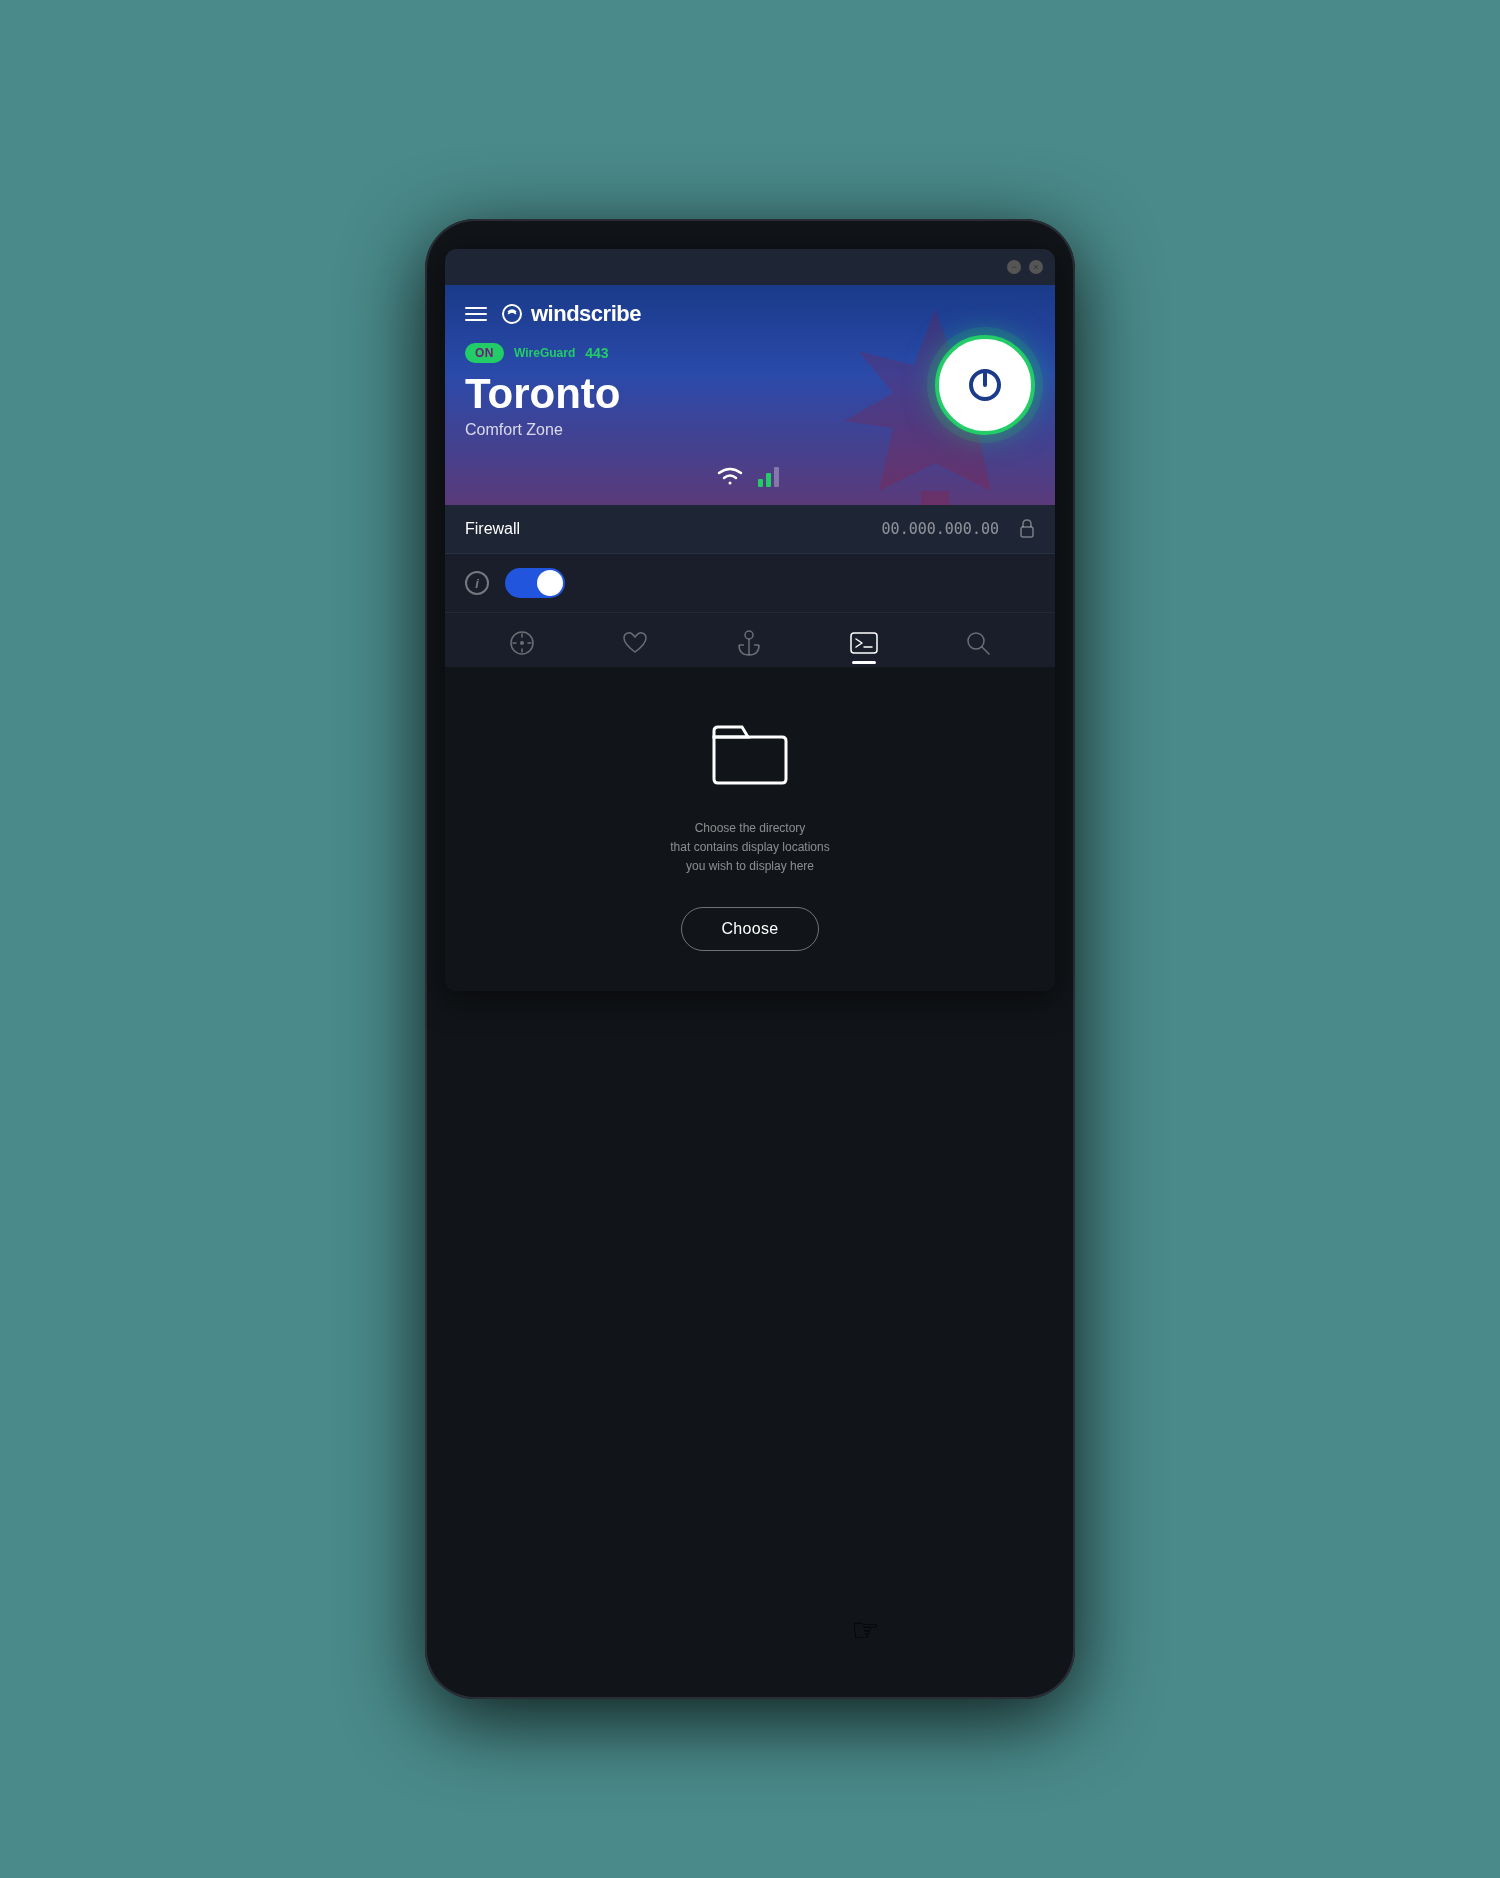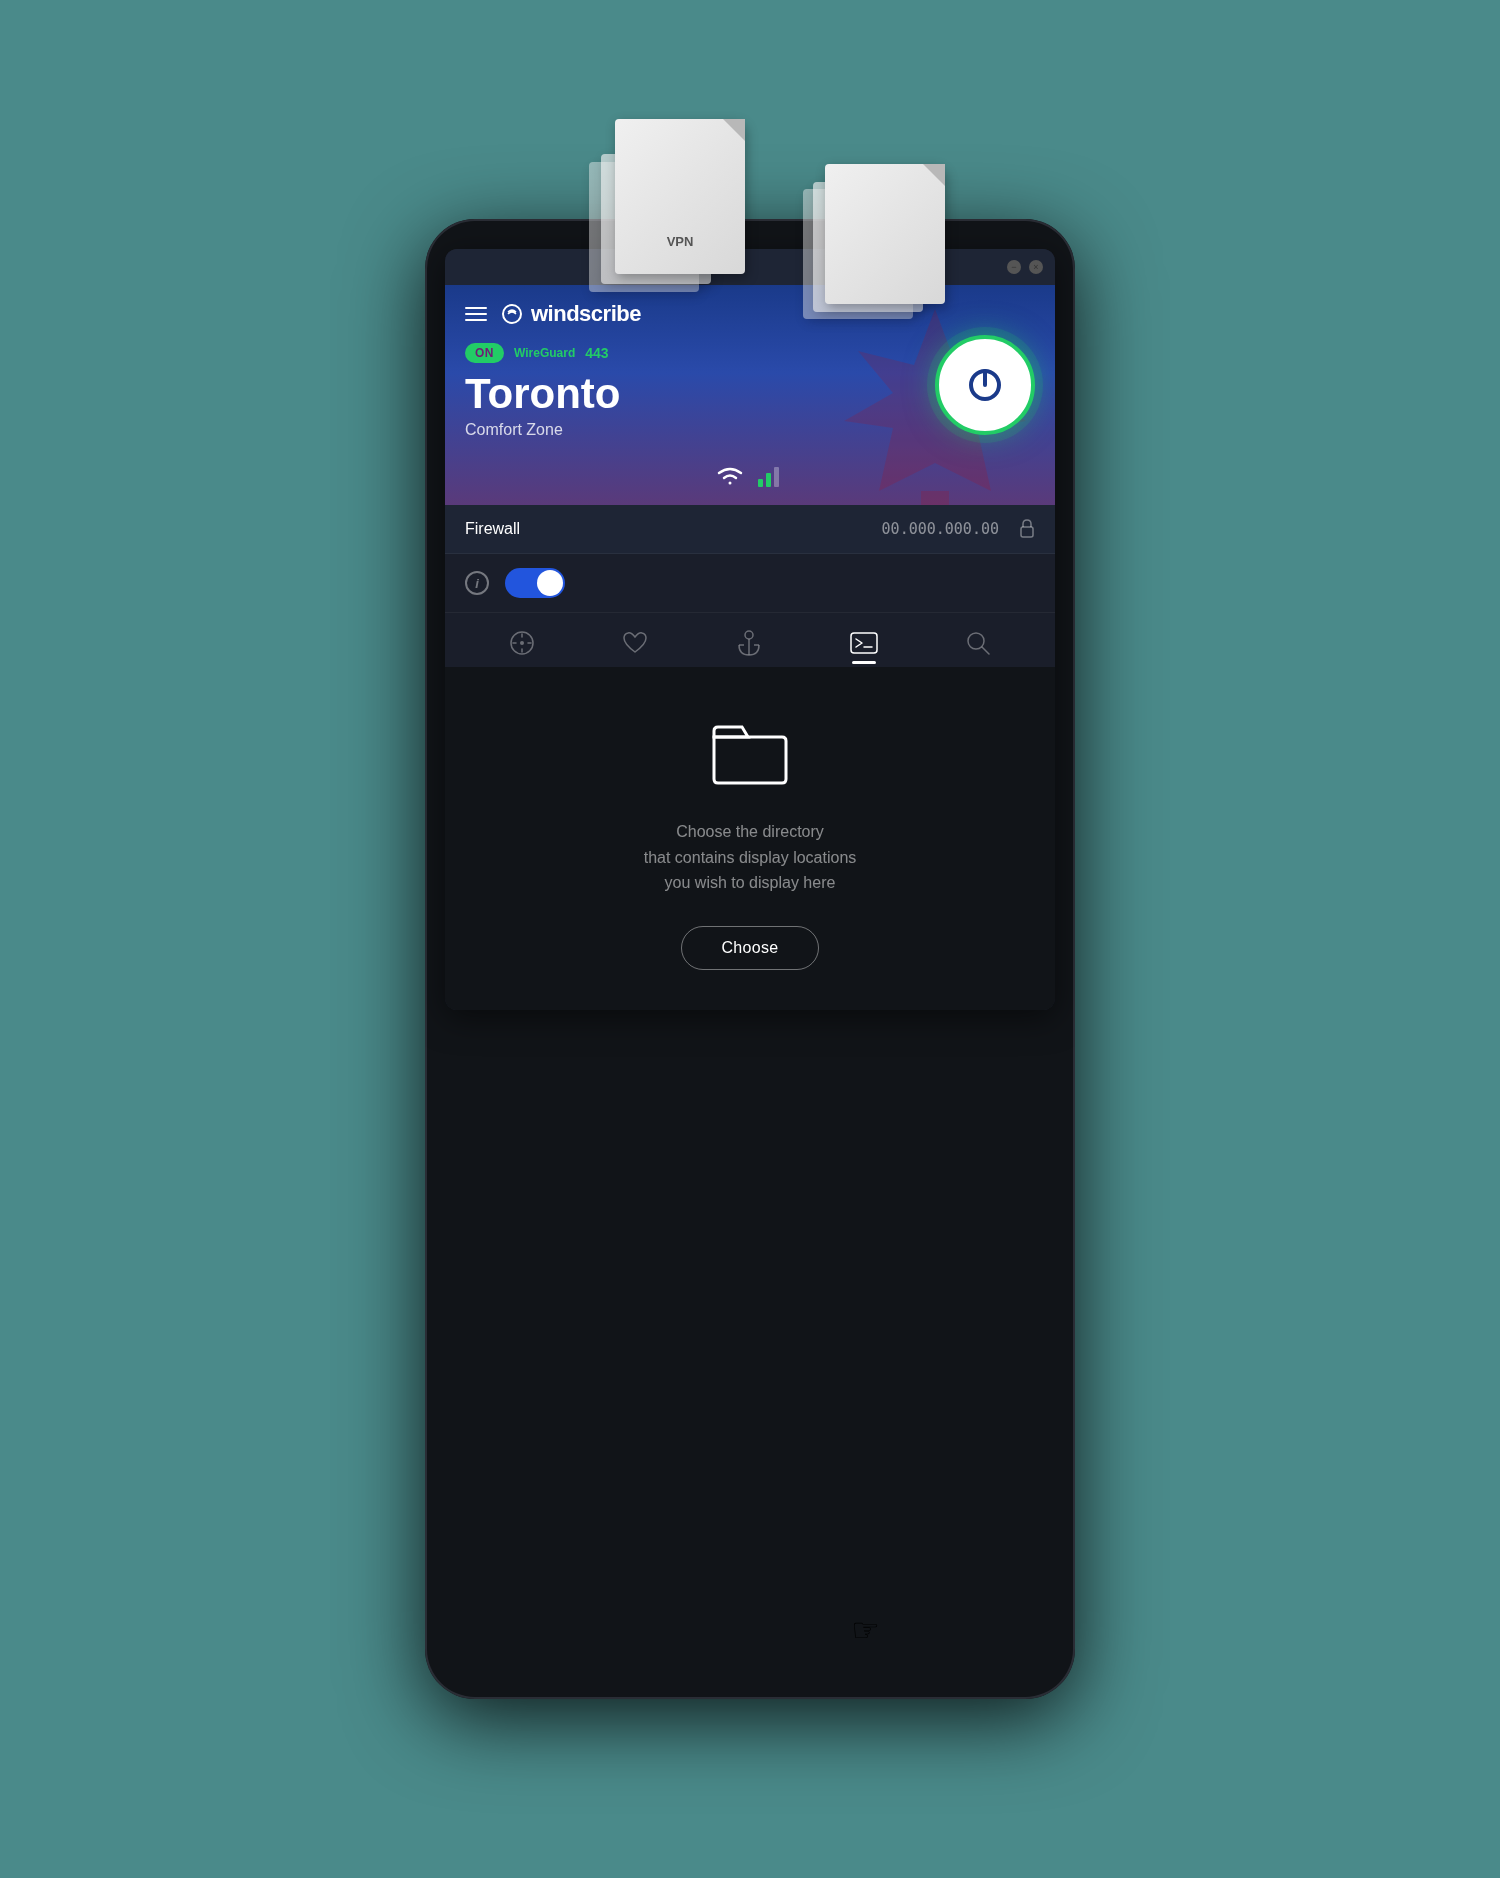--- a/index.html
+++ b/index.html
@@ -408,21 +408,21 @@
       text-align: center;
       background: #111418;
     }
 
     .folder-icon-container {
       margin-bottom: 28px;
     }
 
     .empty-state-text {
       color: rgba(255,255,255,0.5);
-      font-size: 16px;
+      font-size: 12px;
       line-height: 1.6;
       margin-bottom: 30px;
     }
 
     .choose-btn {
       border: 1.5px solid rgba(255,255,255,0.4);
       background: transparent;
       color: white;
       padding: 12px 40px;
       border-radius: 30px;
@@ -445,38 +445,20 @@
     
     .wifi-svg { width: 32px; height: 24px; }
     .signal-svg { width: 28px; height: 24px; }
 
   </style>
 </head>
 <body>
 
 <div class="scene-container">
 
-  <div class="file-icons-container">
-
-    <div style="position:relative; top: -20px;">
-      <div class="file-icon file-icon-main">
-
-        <div class="file-icon" style="position:absolute; left:-14px; bottom:-10px; z-index:-1; opacity:0.65; width:110px; height:130px;"></div>
-        <div class="file-icon" style="position:absolute; left:-26px; bottom:-18px; z-index:-2; opacity:0.45; width:110px; height:130px;"></div>
-        <span class="file-icon-label">VPN</span>
-      </div>
-    </div>
-
-    <div style="position:relative; top: 10px; left: 60px;">
-      <div class="file-icon" style="width:120px; height:140px;">
-        <div class="file-icon" style="position:absolute; left:-12px; bottom:-8px; z-index:-1; opacity:0.65; width:110px; height:130px;"></div>
-        <div class="file-icon" style="position:absolute; left:-22px; bottom:-15px; z-index:-2; opacity:0.45; width:110px; height:130px;"></div>
-      </div>
-    </div>
-  </div>
 
   <div class="device-shell">
 
     <div class="vpn-window">
 
       <div class="window-titlebar">
         <div class="window-btn window-btn-minimize">
           <span>−</span>
         </div>
         <div class="window-btn window-btn-close">

